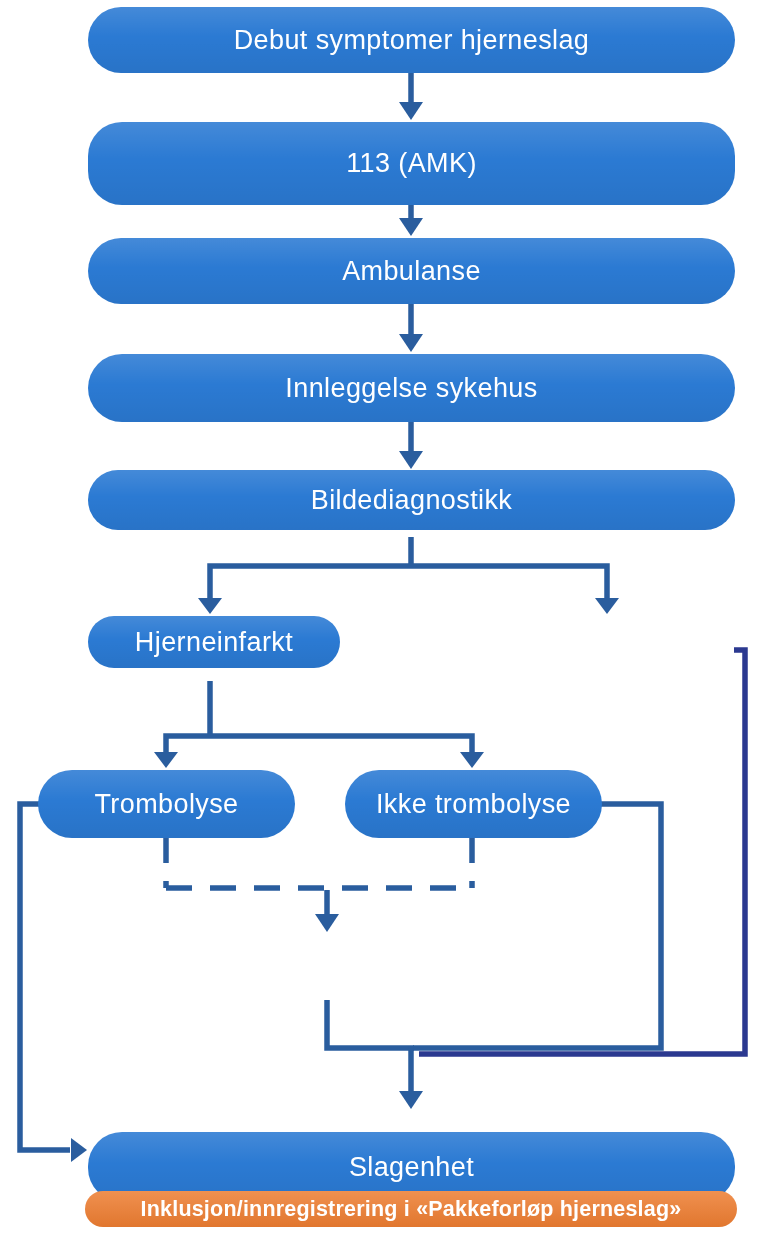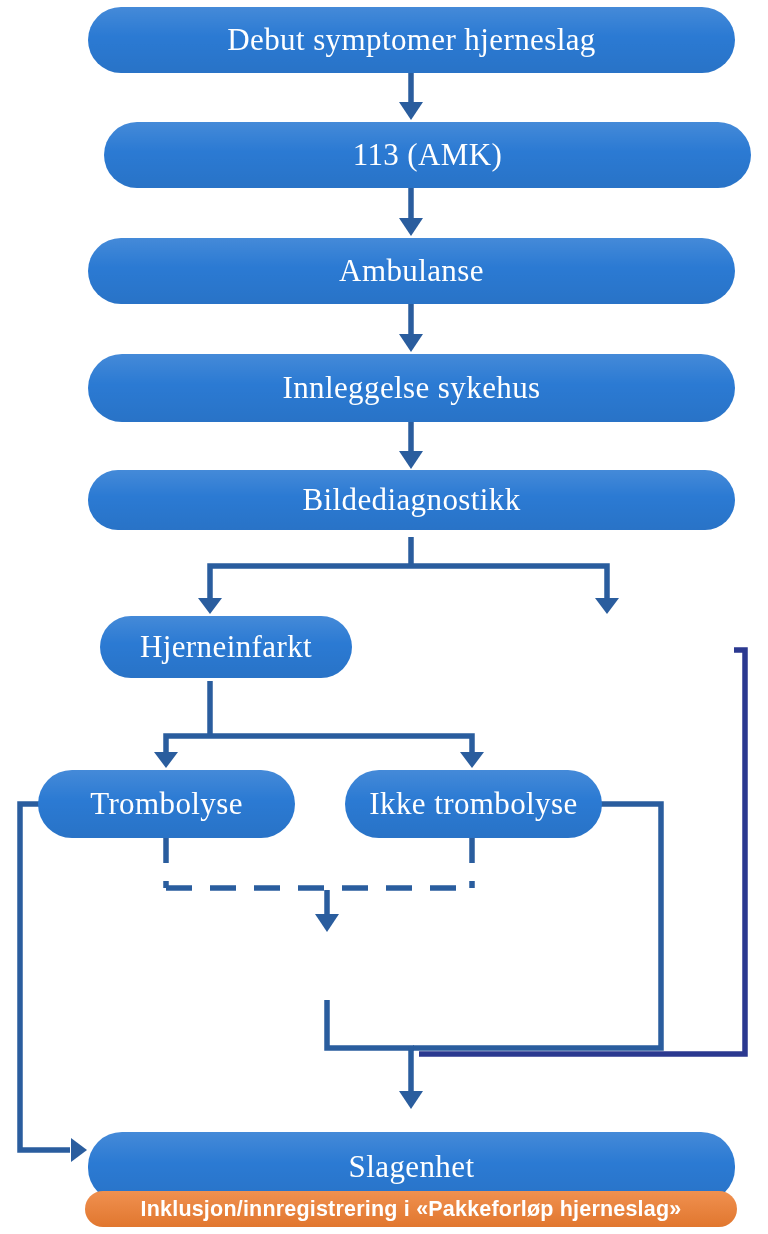--- a/index.html
+++ b/index.html
@@ -30,25 +30,24 @@
   .connectors polygon { fill: var(--connector, #2a5d9e); stroke: none; }
   .node {
     position: absolute;
     display: flex;
     align-items: center;
     justify-content: center;
     background-color: var(--node-fill, #2b7ad3);
     background-image: linear-gradient(180deg, rgba(255,255,255,.12), rgba(255,255,255,0) 45%, rgba(0,0,0,.06));
     color: var(--node-text, #ffffff);
     border-radius: 34px;
-    font-size: 31px;
+    font-size: 27px;
     letter-spacing: 0.4px;
     text-align: center;
     white-space: nowrap;
-    font-family: Liberation Serif, serif;
   }
   .banner {
     position: absolute;
     display: flex;
     align-items: center;
     justify-content: center;
     background-color: var(--banner-fill, #ed7d31);
     background-image: linear-gradient(180deg, rgba(255,255,255,.15), rgba(0,0,0,.05));
     color: var(--banner-text, #ffffff);
     border-radius: 18px;
@@ -95,29 +94,29 @@
     <polygon points="399,1091 423,1091 411,1109"></polygon>
 
     <path class="navy" d="M734 650 H745 V1054 H419"></path>
 
     <path d="M39 804 H20 V1150 H70"></path>
     <polygon points="71,1138 71,1162 87,1150"></polygon>
   </svg>
 
   <div class="node" style="left:88px; top:7px; width:647px; height:66px;">Debut symptomer hjerneslag</div>
 
-  <div class="node" style="left:104px; top:122px; width:647px; height:66px;">113 (AMK)</div>
+  <div class="node" style="left:88px; top:122px; width:647px; height:83px;">113 (AMK)</div>
 
   <div class="node" style="left:88px; top:354px; width:647px; height:68px;">Innleggelse sykehus</div>
 
   <div class="node" style="left:88px; top:238px; width:647px; height:66px;">Ambulanse</div>
 
   <div class="node" style="left:88px; top:470px; width:647px; height:60px;">Bildediagnostikk</div>
 
-  <div class="node" style="left:100px; top:616px; width:252px; height:62px;">Hjerneinfarkt</div>
+  <div class="node" style="left:88px; top:616px; width:252px; height:52px;">Hjerneinfarkt</div>
 
 
   <div class="node" style="left:38px; top:770px; width:257px; height:68px;">Trombolyse</div>
 
   <div class="node" style="left:345px; top:770px; width:257px; height:68px;">Ikke trombolyse</div>
 
 
   <div class="node" style="left:88px; top:1132px; width:647px; height:70px;text-align:center;">Slagenhet</div>
 
   <div class="banner" style="left:85px; top:1191px; width:652px; height:36px;">Inklusjon/innregistrering i «Pakkeforløp hjerneslag»</div>

